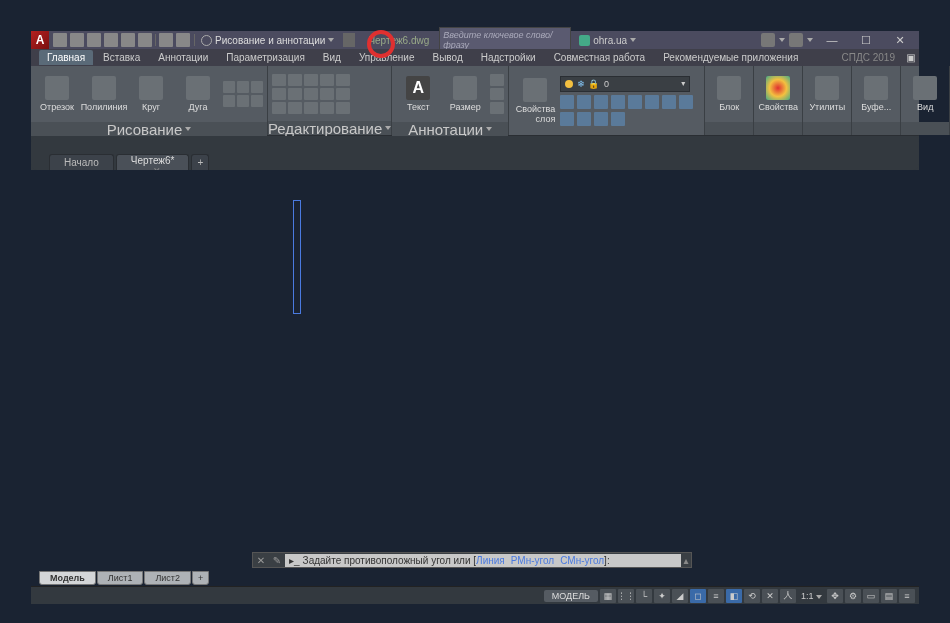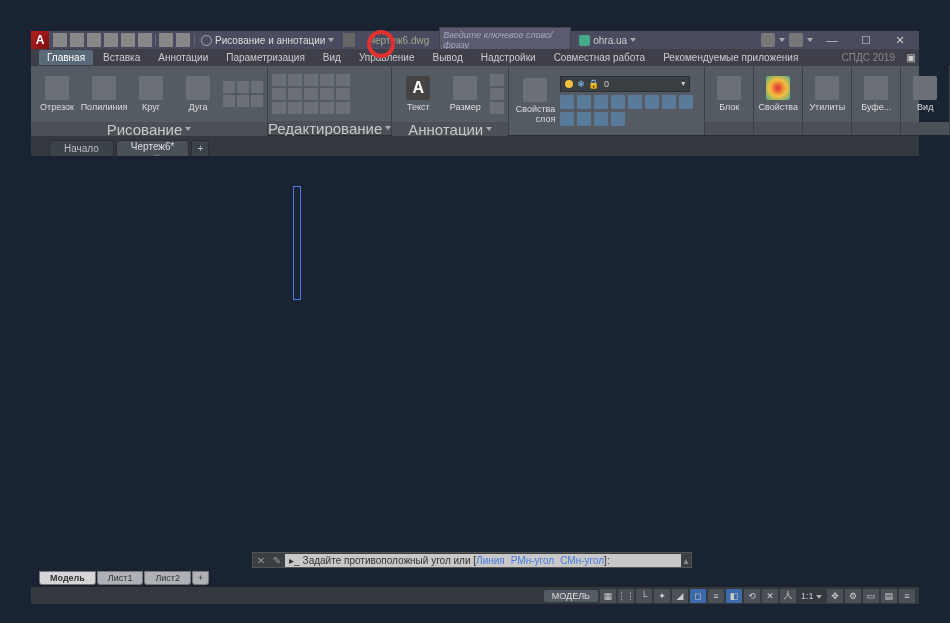--- a/index.html
+++ b/index.html
@@ -45,21 +45,21 @@
 .grid-ico { display:grid; grid-template-columns:repeat(3,12px); grid-auto-rows:12px; gap:2px; }
 .grid-ico .sm { background:#6a7075; border-radius:1px; }
 .layer-sel { width:130px; height:16px; background:#3a3f44; border:1px solid #2a2e33; color:#ccc; font-size:9px; display:flex; align-items:center; padding:0 4px; gap:4px; }
 .bulb { width:8px; height:8px; background:#f3c040; border-radius:50%; }
 .chev { margin-left:auto; font-size:8px; }
 .layer-icons { display:flex; flex-wrap:wrap; width:140px; gap:3px; }
 .layer-icons .sm { width:14px; height:14px; background:#5a7a9a; border-radius:1px; }
 .panel.thin .bigbtn { width:40px; }
 
 
-.doctabs { height:20px; background:#33393f; display:flex; align-items:flex-end; padding-left:18px; gap:0; font-size:10px;border-radius:6px; }
+.doctabs { height:34px; background:#33393f; display:flex; align-items:flex-end; padding-left:18px; gap:0; font-size:10px;border-radius:6px; }
 .doctab { height:16px; padding:0 14px; background:#3c424a; color:#bbb; display:flex; align-items:center; border-radius:3px 3px 0 0; margin-right:2px; border:1px solid #2a2e33; border-bottom:none; }
 .doctab.active { background:#4a5058; color:#ddd;flex-direction:column; }
 .doctab .x { margin-left:8px; color:#888; font-size:9px; }
 .doctab.plus { width:18px; padding:0; justify-content:center; }
 
 
 .canvas { flex:1; background:#1a2332; position:relative; }
 .rect-obj { position:absolute; left:262px; top:30px; width:8px; height:114px; border:1.5px solid #4a7ae0; background:transparent; }
 
 

